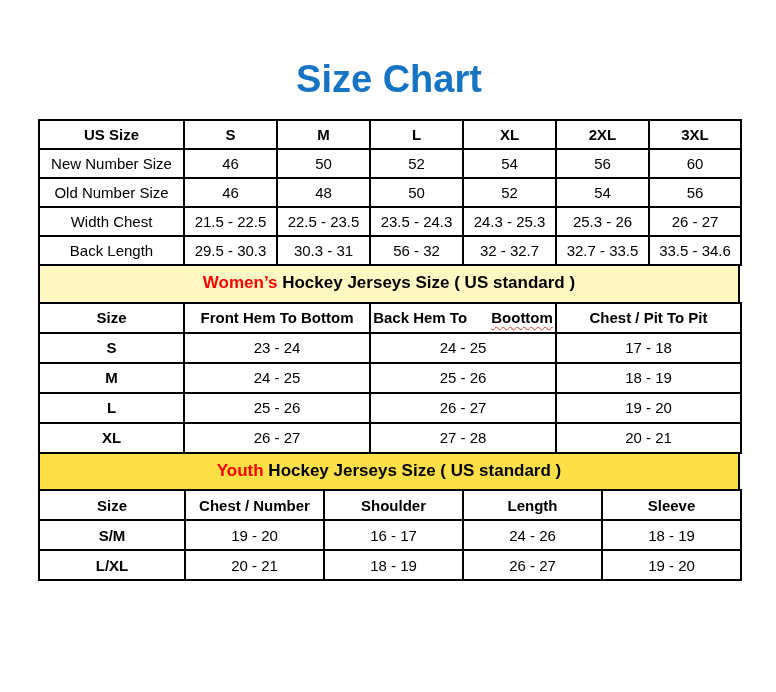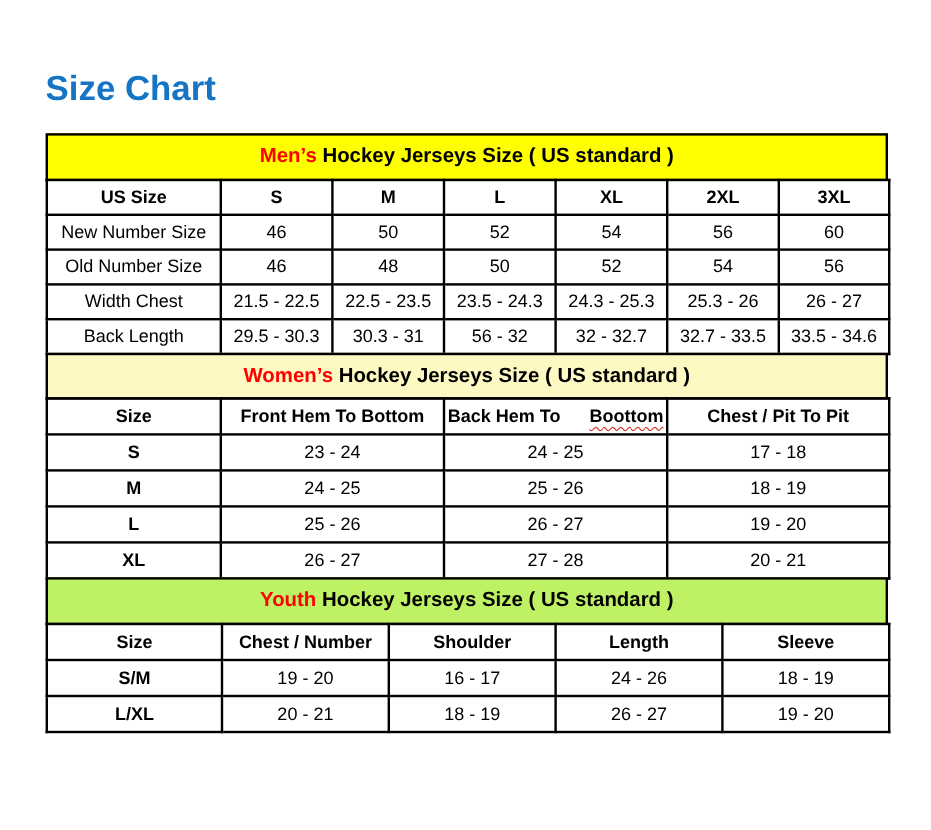--- a/index.html
+++ b/index.html
@@ -10,22 +10,22 @@
     height: 692px;
     overflow: hidden;
     font-family: "Liberation Sans", sans-serif;
   }
   .sheet {
     margin-left: 38px;
     width: 702px;
   }
   .page-title {
     margin: 58px 0 20px 0;
-    text-align: left;
-    font-size: 29px;
+    text-align: center;
+    font-size: 38px;
     font-weight: bold;
     letter-spacing: 0px;
   }
   section.size-section { display: block; }
   section.size-section + section.size-section { margin-top: -2px; }
   .banner {
     box-sizing: border-box;
     width: 702px;
     border: 2px solid #000;
     text-align: center;
@@ -61,21 +61,20 @@
     text-underline-offset: 3px;
   }
 </style>
 </head>
 <body>
 
 <div class="sheet">
   <h1 class="page-title" style="color: rgb(21, 116, 196);">Size Chart</h1>
   <div id="sections">
       <section class="size-section">
-        <div class="banner" style="background: rgb(255, 255, 0);"><span class="hl" style="color: rgb(255, 0, 0);">Men’s</span><span> Hockey Jerseys Size ( US standard )</span></div>
         <table>
           <colgroup>
             <col style="width: 145px;">
             <col style="width: 93px;">
             <col style="width: 93px;">
             <col style="width: 93px;">
             <col style="width: 93px;">
             <col style="width: 93px;">
             <col style="width: 92px;">
           </colgroup>
@@ -169,21 +168,21 @@
             <tr>
               <td class="bold-label">XL</td>
               <td>26 - 27</td>
               <td>27 - 28</td>
               <td>20 - 21</td>
             </tr>
           </tbody>
         </table>
       </section>
       <section class="size-section rows-tall">
-        <div class="banner" style="background: #bef264;"><span class="hl" style="color: rgb(255, 0, 0);">Youth</span><span> Hockey Jerseys Size ( US standard )</span></div>
+        <div class="banner" style="background: #fde047;"><span class="hl" style="color: rgb(255, 0, 0);">Youth</span><span> Hockey Jerseys Size ( US standard )</span></div>
         <table>
           <colgroup>
             <col style="width: 146px;">
             <col style="width: 139px;">
             <col style="width: 139px;">
             <col style="width: 139px;">
             <col style="width: 139px;">
           </colgroup>
           <thead>
             <tr>

